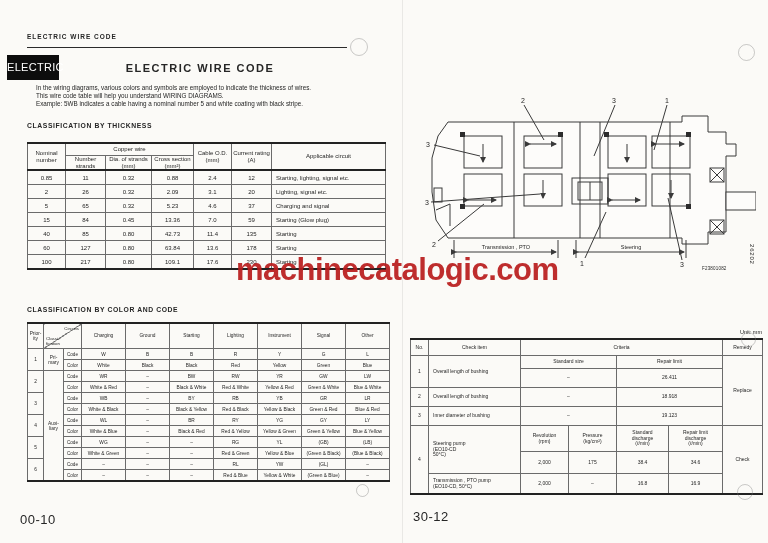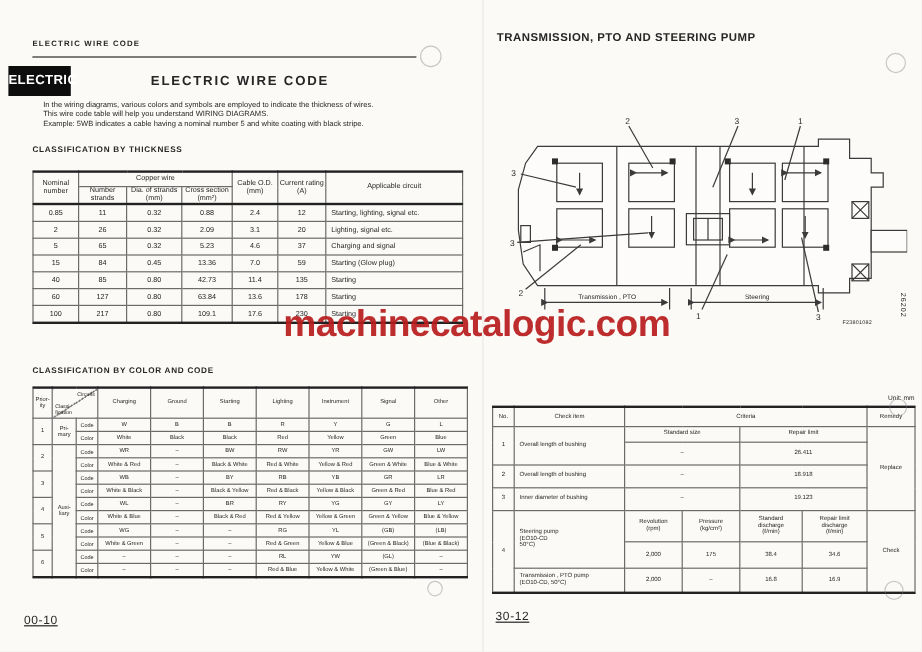--- a/index.html
+++ b/index.html
@@ -2,25 +2,25 @@
 <html><head>
 <meta charset="utf-8">
 <style>
   html,body{margin:0;padding:0;}
   body{width:768px;height:543px;background:#e8e6e1;font-family:"Liberation Sans",sans-serif;}
   #canvas{position:relative;width:768px;height:543px;background:#fbfaf7;overflow:hidden;color:#262626;}
   .abs{position:absolute;}
   
   .running-header{left:27px;top:33px;font-size:6.5px;font-weight:bold;letter-spacing:1px;}
   .header-rule{left:27px;top:47px;width:320px;height:1px;background:#2b2b2b;}
-  .tab{left:7px;top:55px;width:52px;height:25px;background:#0d0d0d;color:#fff;font-size:11px;font-weight:bold;text-align:left;line-height:25px;letter-spacing:.3px;}
+  .tab{left:7px;top:55px;width:52px;height:25px;background:#0d0d0d;color:#fff;font-size:11px;font-weight:normal;text-align:left;line-height:25px;letter-spacing:.3px;}
   .page-title{left:80px;top:62px;width:240px;text-align:center;font-size:11px;font-weight:bold;letter-spacing:1.5px;}
   .intro{left:36px;top:84px;width:300px;font-size:6.3px;line-height:8px;}
   .section-heading{font-size:6.8px;font-weight:bold;letter-spacing:.6px;}
-  .page-num{font-size:10px;letter-spacing:.5px;text-decoration:underline;}
+  .page-num{font-size:13px;letter-spacing:.5px;}
   
   table{border-collapse:collapse;table-layout:fixed;}
   th,td{border:1px solid #6b6b6b;font-weight:normal;text-align:center;vertical-align:middle;white-space:pre-line;padding:0 1px;overflow:hidden;}
   .t-thick{left:27px;top:142px;width:358px;font-size:6px;border-top:2px solid #222;border-bottom:2px solid #222;}
   .t-thick thead th{height:11px;line-height:6.5px;}
   .t-thick thead{border-bottom:2px solid #222;}
   .t-thick tbody td{height:13px;}
   .t-thick tbody td:last-child{text-align:left;padding-left:4px;}
   .t-color{left:27px;top:322px;width:362px;font-size:4.8px;border-top:2px solid #222;border-bottom:2px solid #222;}
   .t-color thead th{height:24px;line-height:5.2px;}
@@ -328,21 +328,20 @@
           <td>Yellow &amp; White</td>
           <td>(Green &amp; Blue)</td>
           <td>–</td>
         </tr>
     </tbody>
   </table>
 
   <div class="abs page-num" style="left:20px;top:512px;">00-10</div>
 
   <div class="abs divider"></div>
-  <div class="abs r-title">TRANSMISSION, PTO AND STEERING PUMP</div>
 
   <svg class="abs" style="left:424px;top:92px;" width="332" height="178" viewBox="0 0 332 178">
     <defs>
       <marker id="ah" markerWidth="7" markerHeight="7" refX="5" refY="3" orient="auto" markerUnits="userSpaceOnUse">
         <path d="M0,0L6,3L0,6Z" fill="#3a3a3a"></path>
       </marker>
     </defs>
     <g stroke="#3a3a3a" stroke-width="1" fill="none">
 
       <path d="M24,30 H258 V24 H284 V40 H302 V52 H312 V64 H302 V140 H284 V152 H258 V146 H24 L12,128 L8,100 V66 L14,44 Z" fill="#fdfcfa"></path>

